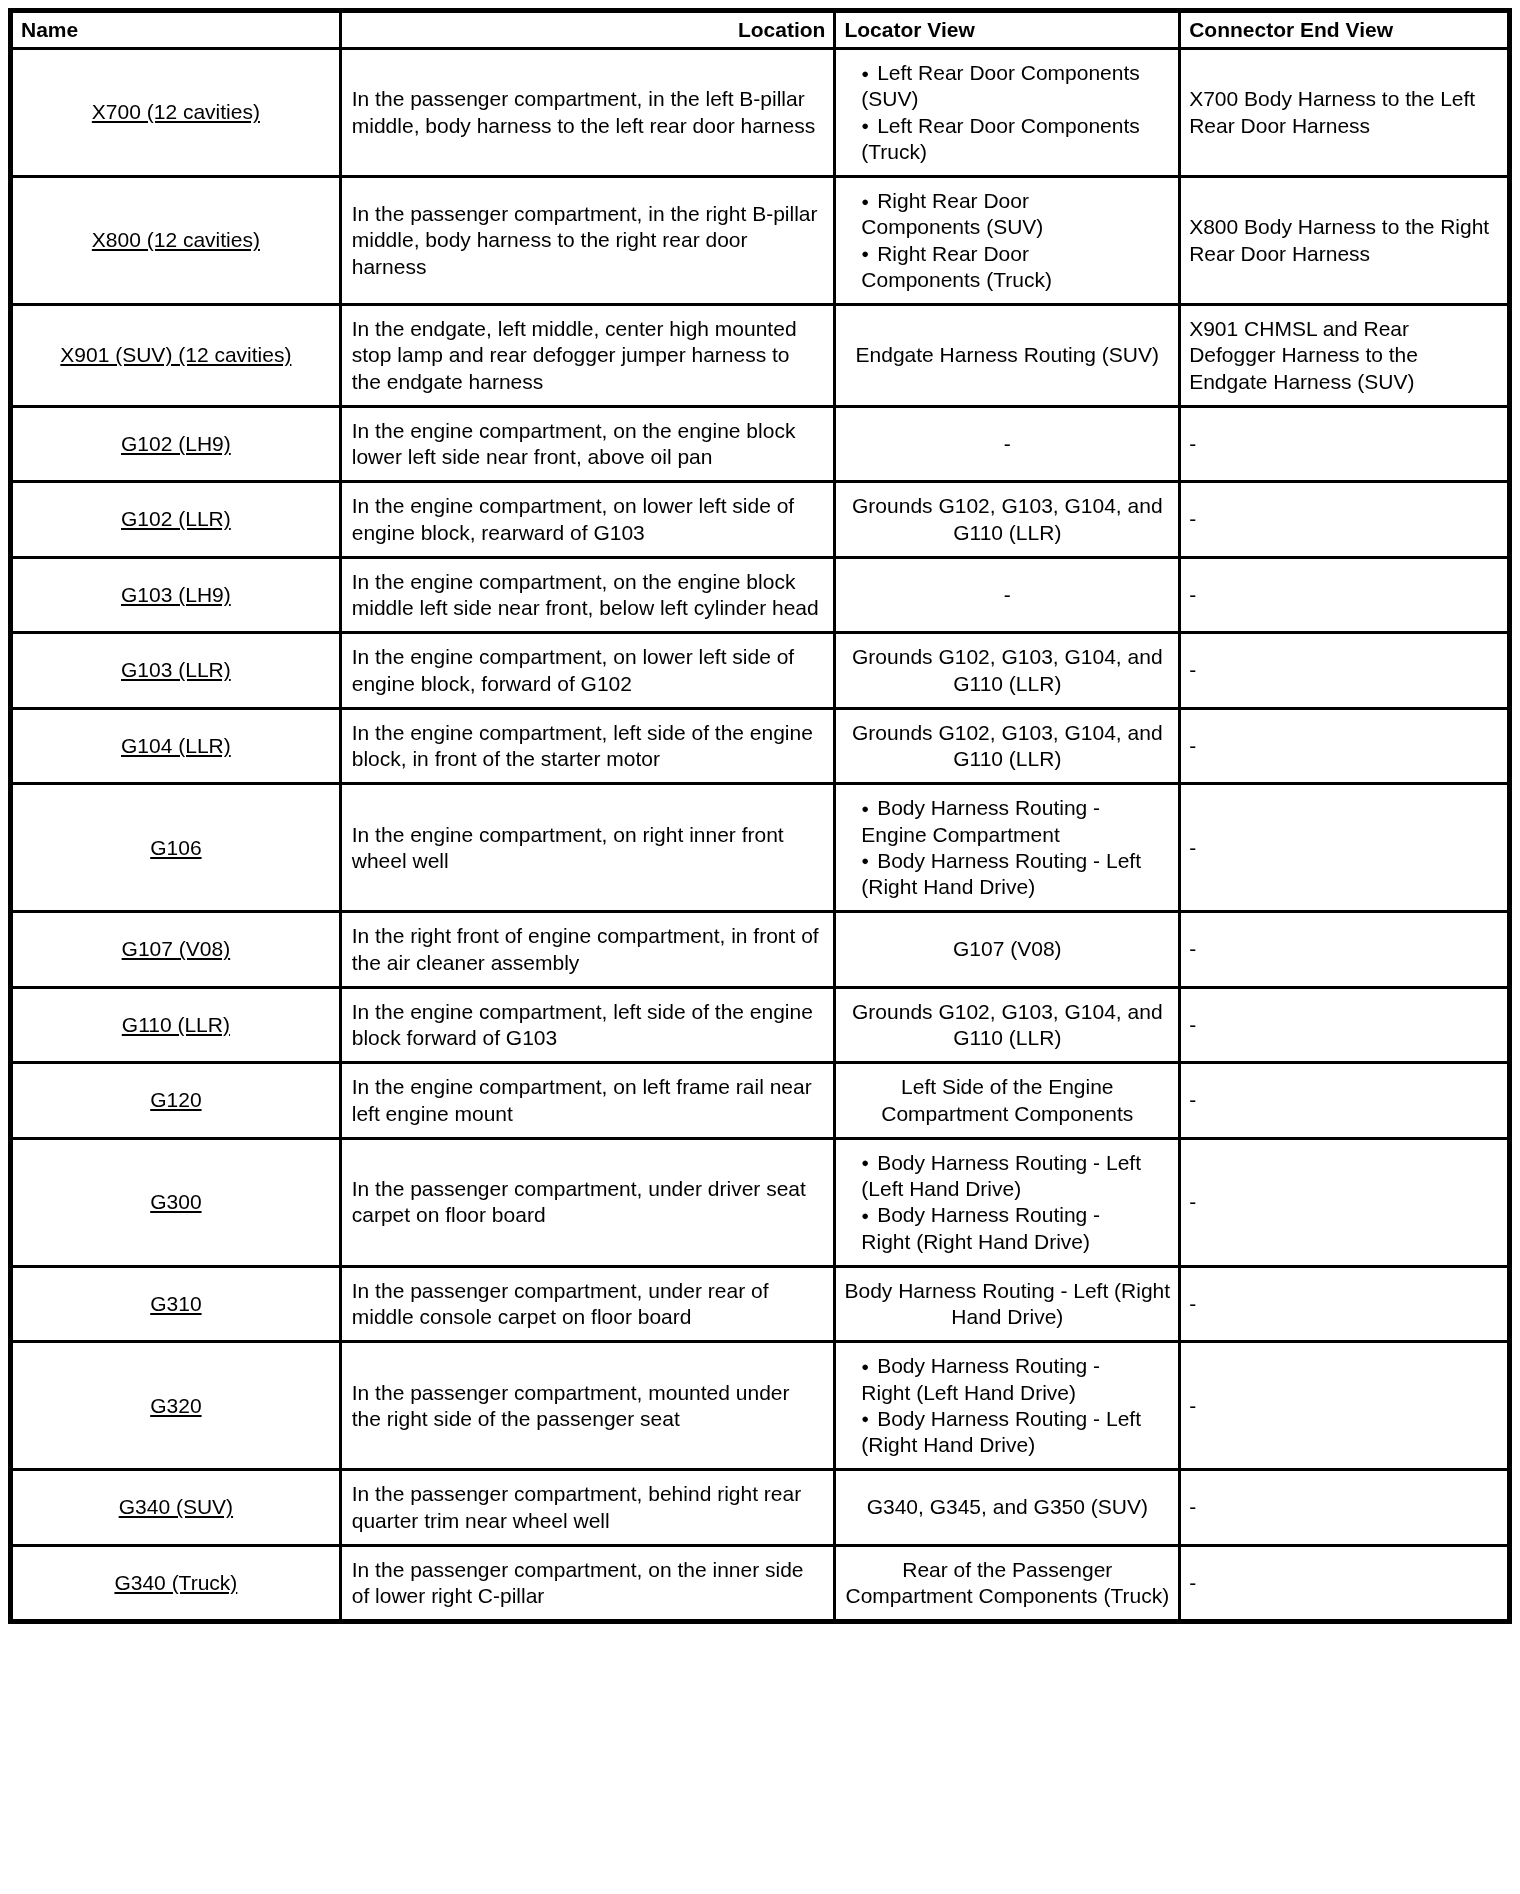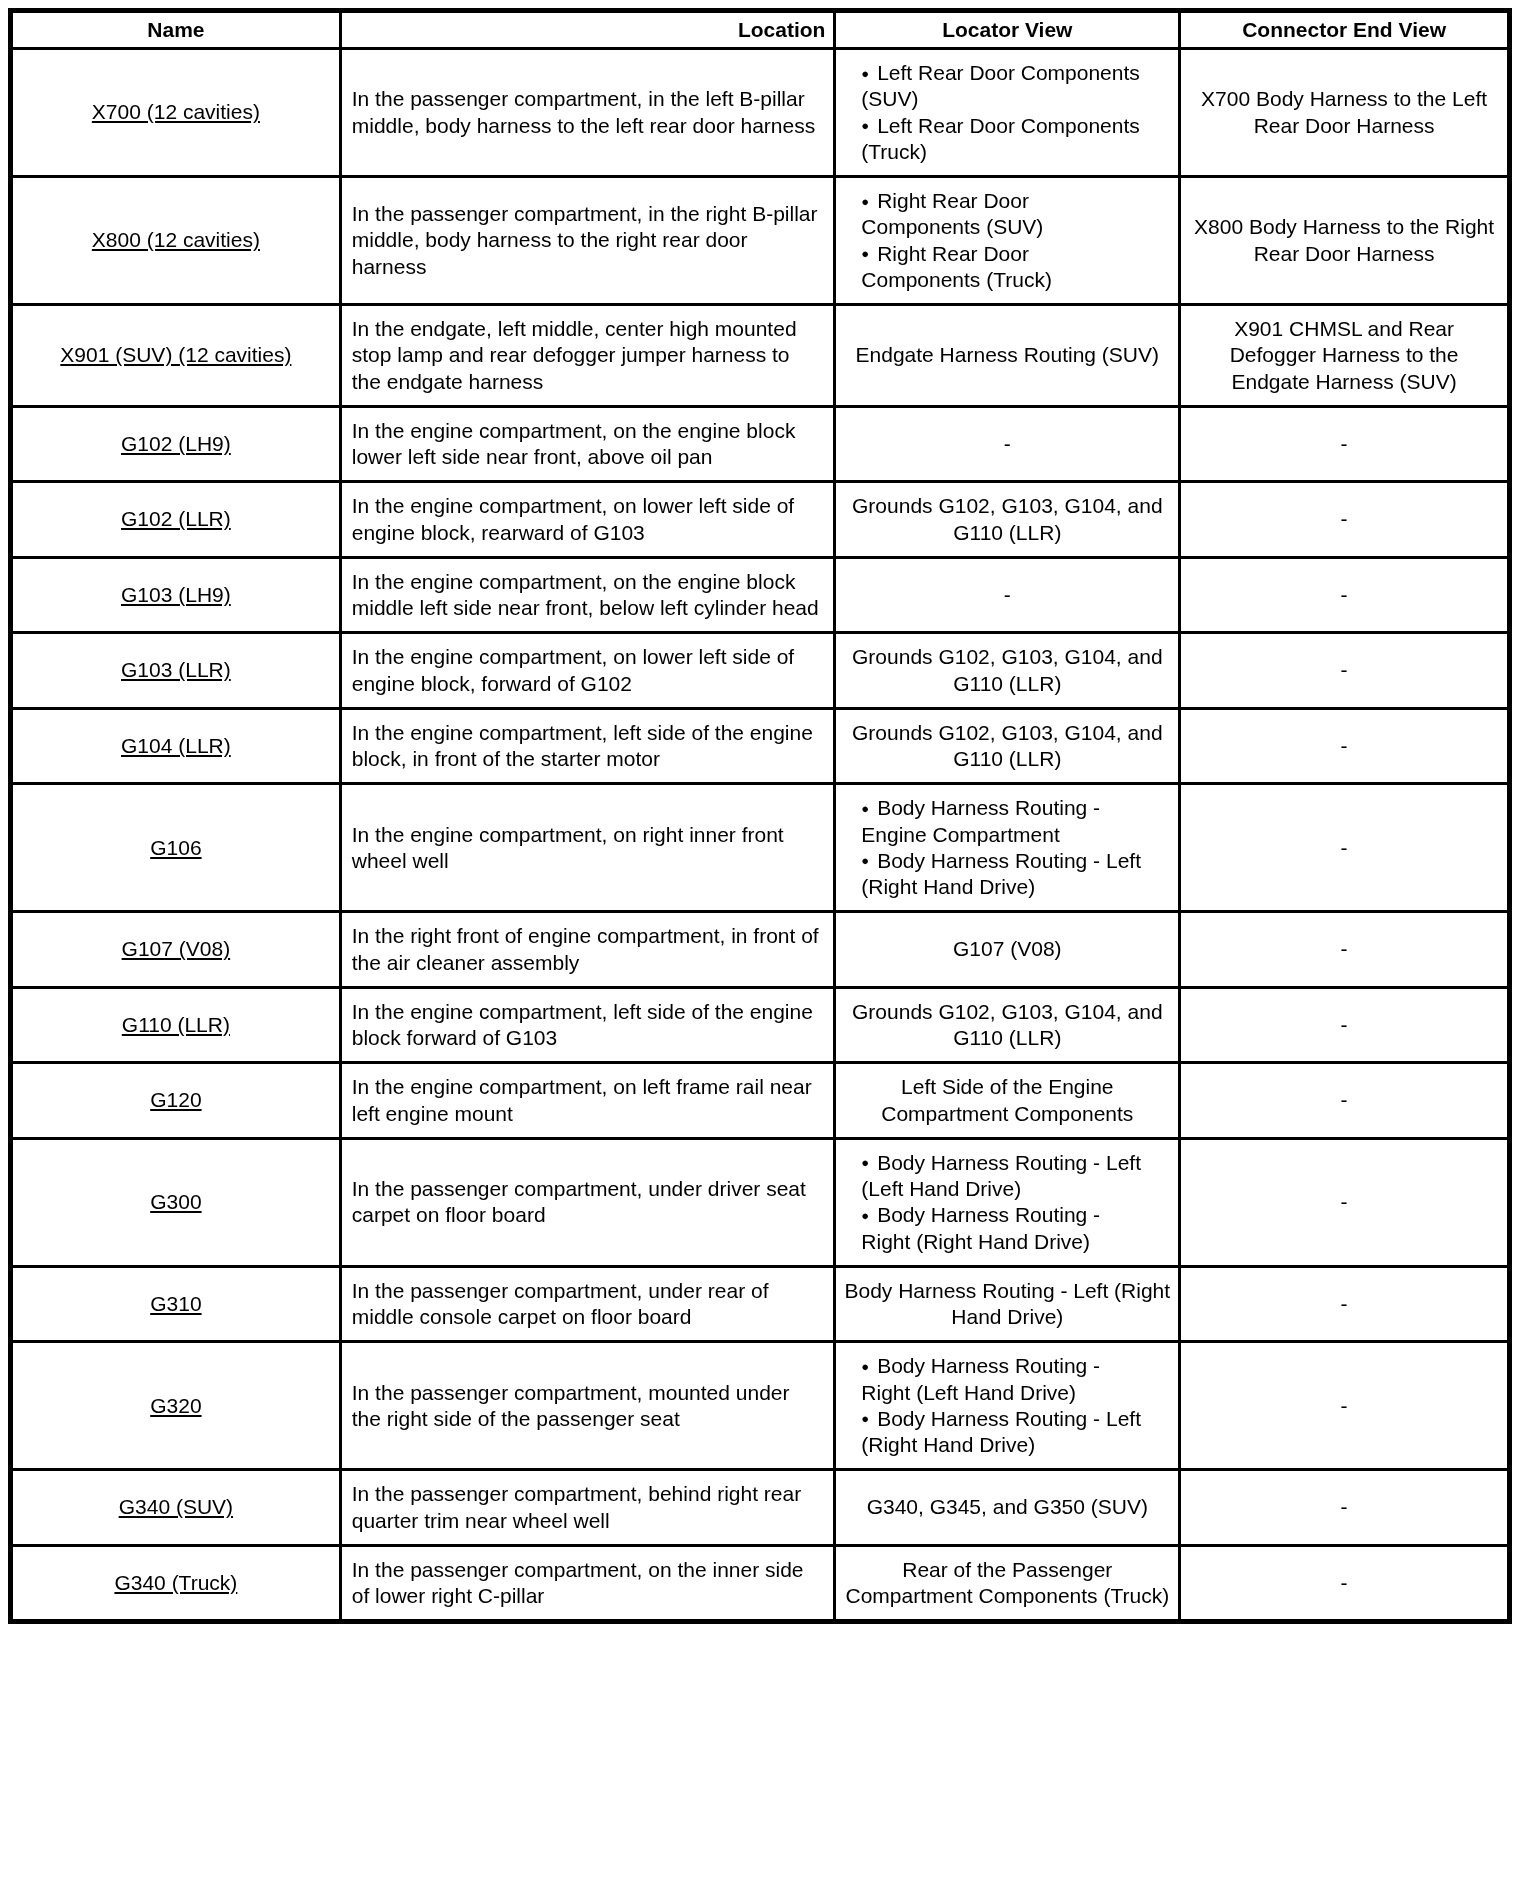--- a/index.html
+++ b/index.html
@@ -20,36 +20,36 @@
   col.c1 { width: 22%; }
   col.c2 { width: 33%; }
   col.c3 { width: 23%; }
   col.c4 { width: 22%; }
 
   th {
     border: 3px solid #000;
     font-size: 21px;
     font-weight: bold;
     padding: 5px 8px;
-    text-align: center;
+    text-align: left;
     vertical-align: middle;
   }
   th.h-left { text-align: right; padding-left: 10px; }
 
   td {
     border: 3px solid #000;
     font-size: 21px;
     line-height: 1.25;
     padding: 10px 8px;
     vertical-align: middle;
   }
   td.c-name      { text-align: center; text-decoration: underline; }
   td.c-location  { text-align: left; padding-left: 10px; padding-right: 14px; }
   td.c-locator   { text-align: center; }
-  td.c-connector { text-align: center; }
+  td.c-connector { text-align: left; }
 
   .bullet-item {
     max-width: 292px;
     margin: 0 auto;
     text-align: left;
   }
   .bullet-item::before {
     content: "\25CF";
     font-size: 0.62em;
     margin-right: 8px;

